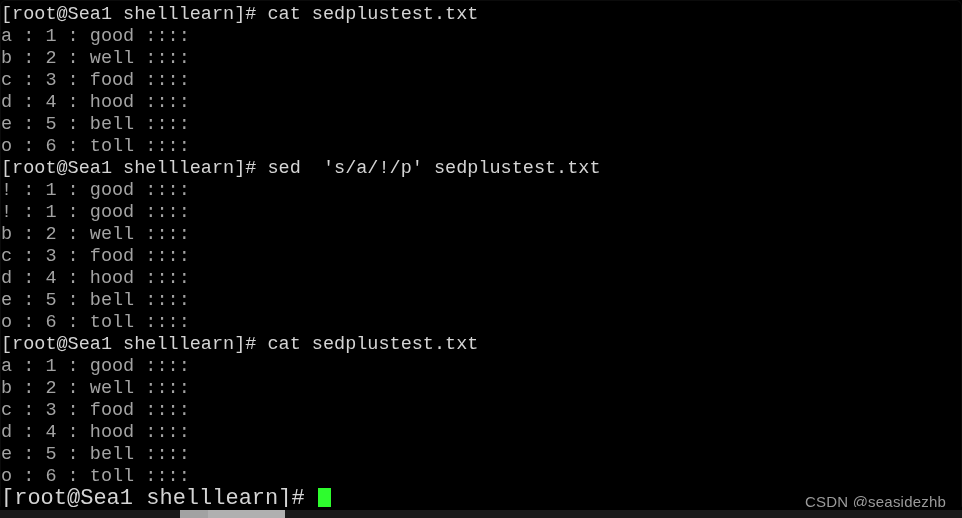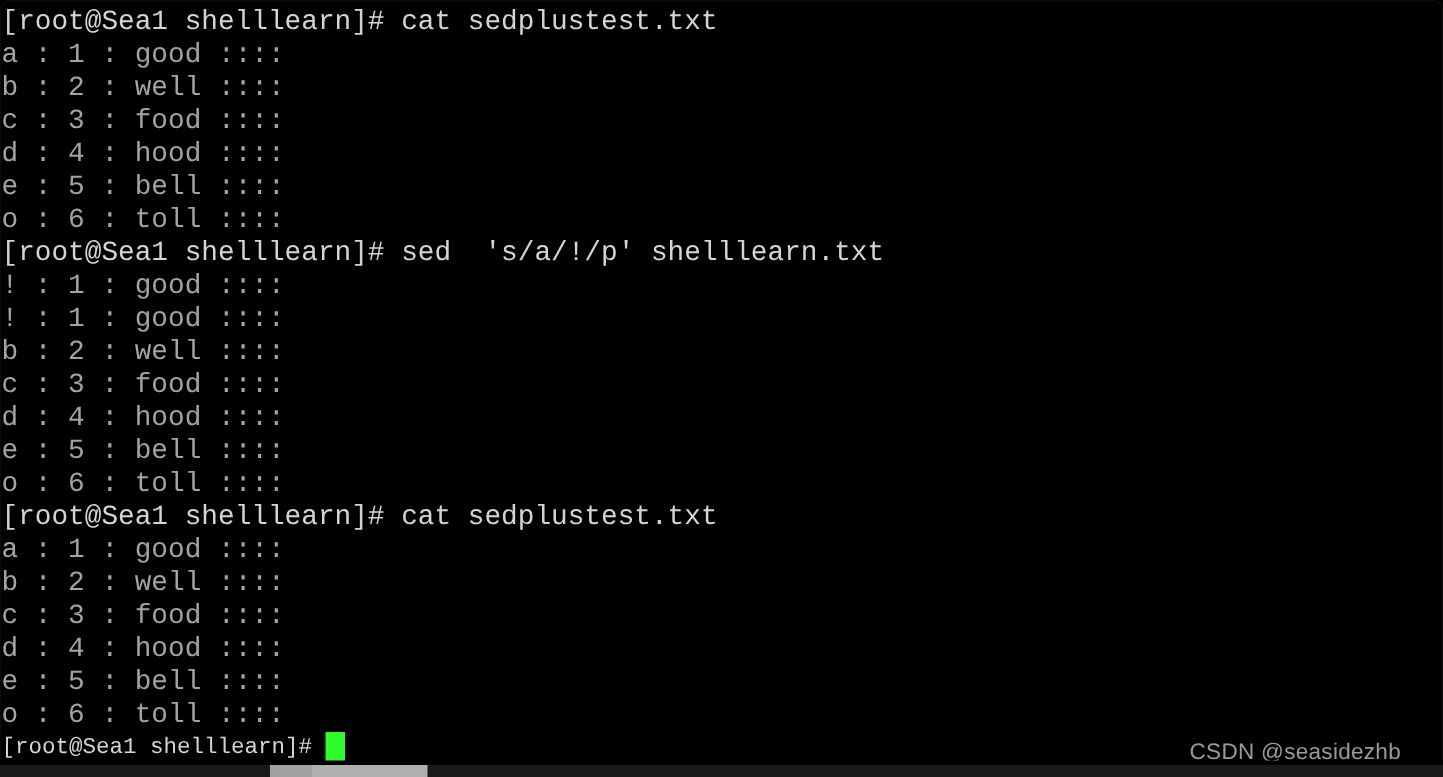--- a/index.html
+++ b/index.html
@@ -48,39 +48,39 @@
     color: #a3a3a3;
     white-space: pre;
     font-family: "Liberation Mono", "DejaVu Sans Mono", monospace;
   }
   .line.prompt-line {
     color: #d4d4d4;
   }
   .cursor-line {
     height: 22px;
     line-height: 22px;
-    font-size: 15px;
+    font-size: 22px;
     color: #d4d4d4;
     white-space: pre;
     display: flex;
     align-items: center;
     font-family: "Liberation Mono", "DejaVu Sans Mono", monospace;
     text-align: right;
   }
   .cursor-block {
     display: inline-block;
     width: 13px;
     height: 22px;
     background: #2efc2e;
     vertical-align: middle;
     margin-left: 0px;
   }
   #watermark {
     position: absolute;
-    right: 28px;
+    right: 16px;
     bottom: 8px;
     font-family: "Liberation Sans", sans-serif;
     font-size: 15px;
     color: #9a9a9a;
     letter-spacing: 0.2px;
     white-space: nowrap;
   }
   #scrollbar-track {
     position: absolute;
     left: 0;
@@ -121,21 +121,21 @@
 
   <div id="screen">
 
     <div class="line prompt-line">[root@Sea1 shelllearn]# cat sedplustest.txt</div>
     <div class="line">a : 1 : good ::::</div>
     <div class="line">b : 2 : well ::::</div>
     <div class="line">c : 3 : food ::::</div>
     <div class="line">d : 4 : hood ::::</div>
     <div class="line">e : 5 : bell ::::</div>
     <div class="line">o : 6 : toll ::::</div>
-    <div class="line prompt-line">[root@Sea1 shelllearn]# sed  's/a/!/p' shelllearn.txt</div>
+    <div class="line prompt-line">[root@Sea1 shelllearn]# sed  's/a/!/p' sedplustest.txt</div>
     <div class="line">! : 1 : good ::::</div>
     <div class="line">! : 1 : good ::::</div>
     <div class="line">b : 2 : well ::::</div>
     <div class="line">c : 3 : food ::::</div>
     <div class="line">d : 4 : hood ::::</div>
     <div class="line">e : 5 : bell ::::</div>
     <div class="line">o : 6 : toll ::::</div>
     <div class="line prompt-line">[root@Sea1 shelllearn]# cat sedplustest.txt</div>
     <div class="line">a : 1 : good ::::</div>
     <div class="line">b : 2 : well ::::</div>

